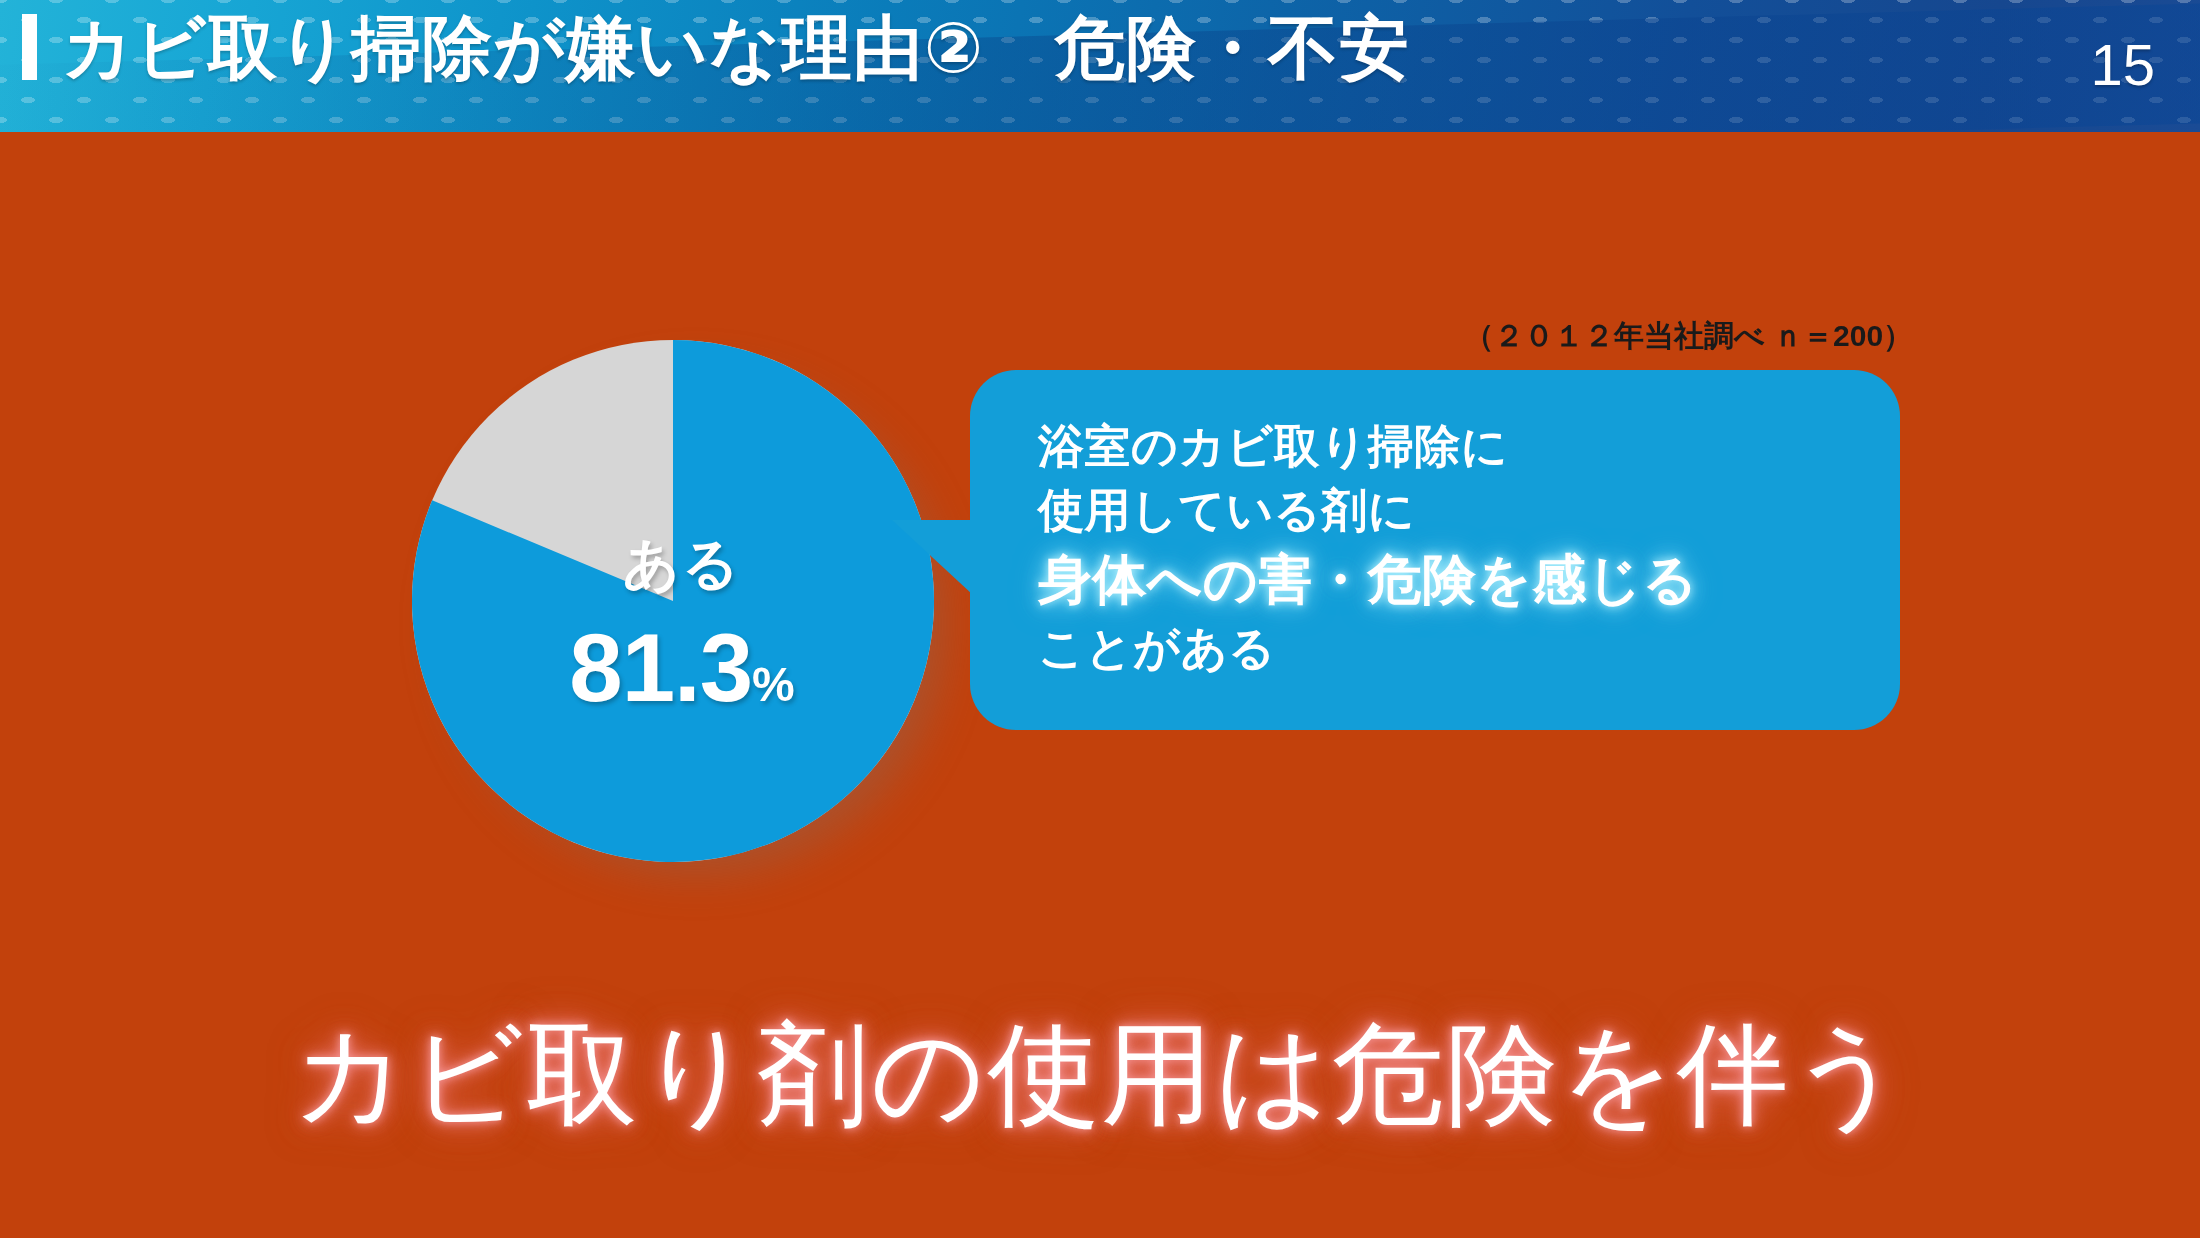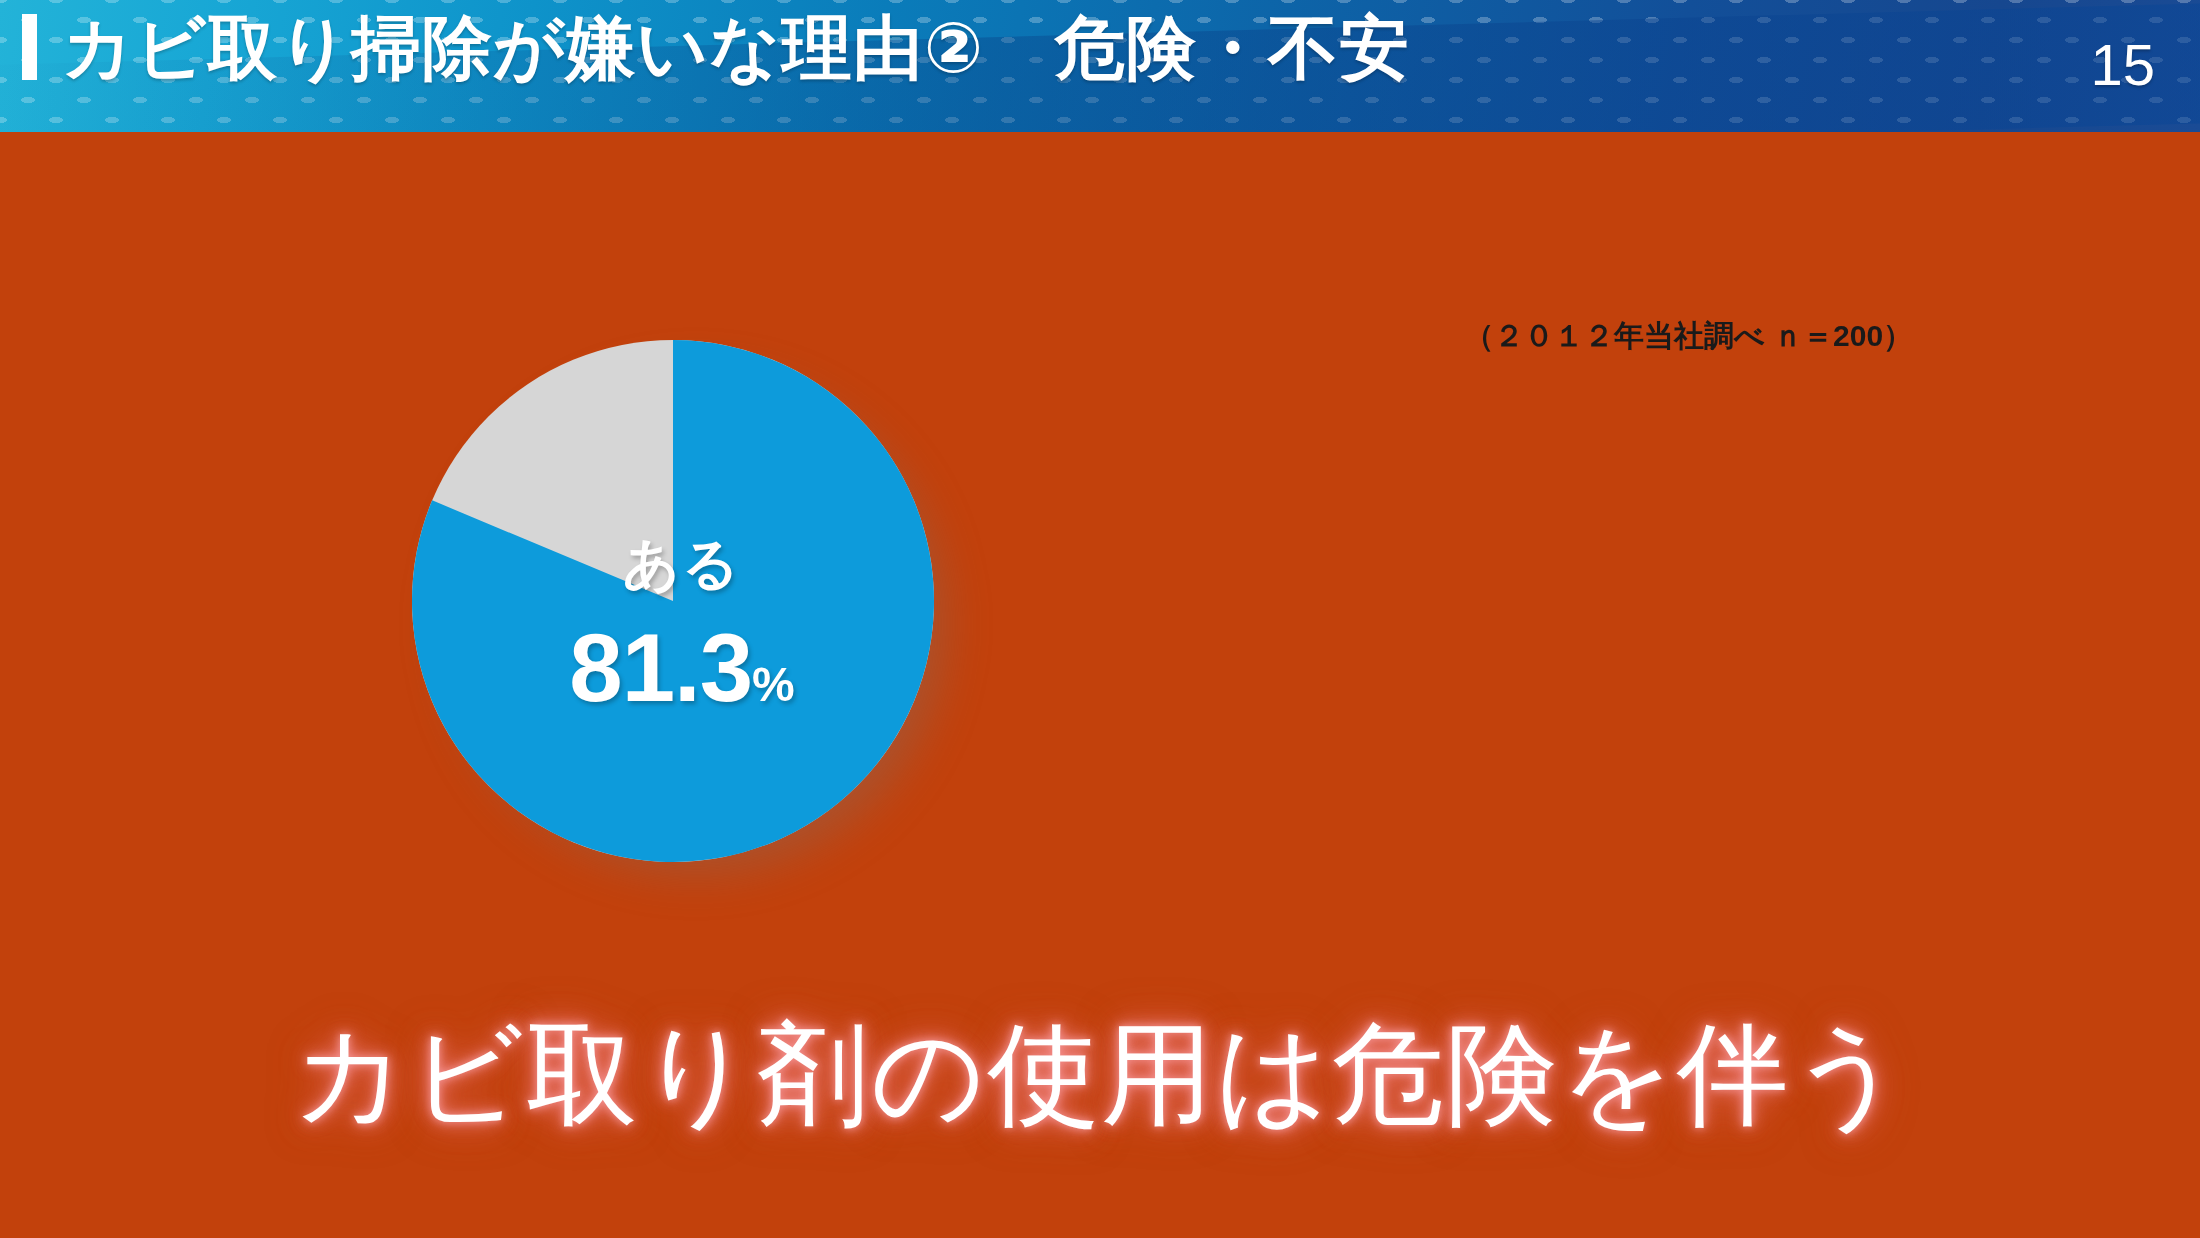--- a/index.html
+++ b/index.html
@@ -255,16 +255,26 @@
       <path id="pie-slice-main" fill="#0d9bdb" d="M 261 261 L 261.00 0.00 A 261 261 0 1 1 20.18 160.36 Z"></path>
     </svg>
     <div id="pie-label">
       <span id="pie-label-name">ある</span>
       <span id="pie-label-value-row">
         <span id="pie-label-value">81.3</span><span id="pie-label-unit">%</span>
       </span>
     </div>
   </div>
 
+  <div id="callout">
+    <div id="callout-body"></div>
+    <div id="callout-tail"></div>
+    <div id="callout-text">
+      <span class="callout-line">浴室のカビ取り掃除に</span>
+      <span class="callout-line">使用している剤に</span>
+      <span class="callout-line emphasis">身体への害・危険を感じる</span>
+      <span class="callout-line">ことがある</span>
+    </div>
+  </div>
 
   <div id="bottom-headline">カビ取り剤の使用は危険を伴う</div>
 
 </div>
 
 </body></html>

